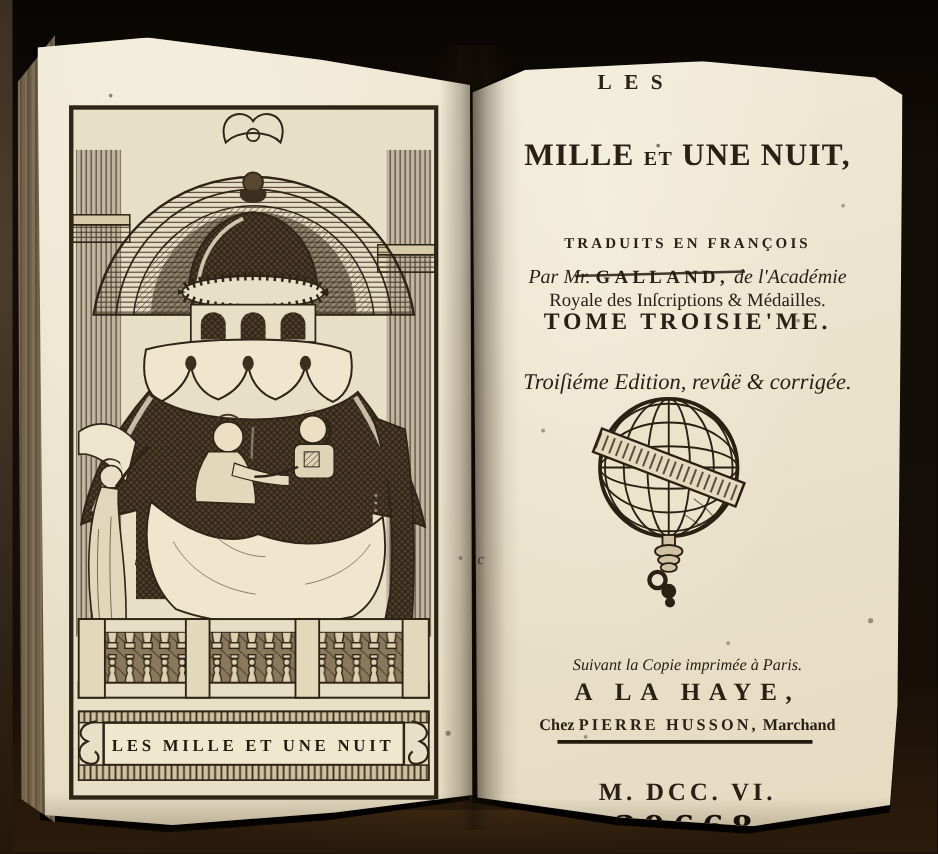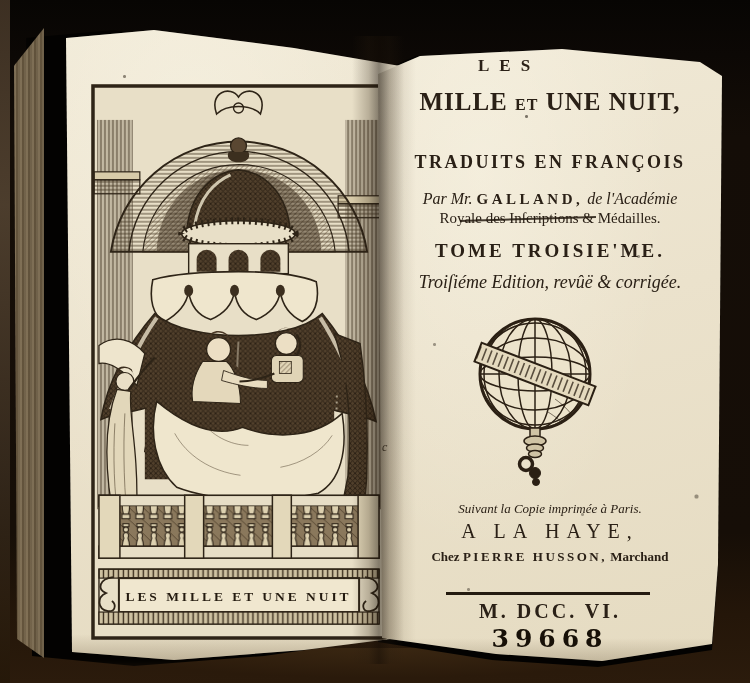--- a/index.html
+++ b/index.html
@@ -27,57 +27,57 @@
     clip-path:polygon(0 6%,100% 0,100% 100%,10% 97%);opacity:.9;}
   .stack-right{left:700px;top:58px;width:30px;height:600px;
     background:repeating-linear-gradient(90deg,#54432c 0 2px,#2e2212 2px 5px,#463télé622 5px 6px),
                linear-gradient(90deg,#54432c,#241708);
     clip-path:polygon(0 0,80% 2%,100% 10%,92% 100%,0 96%);opacity:.95;}
   
   .page{background:
       radial-gradient(ellipse at 30% 20%,rgba(255,252,240,.35) 0%,transparent 55%),
       linear-gradient(165deg,#f0e9d6 0%,#ebe2cc 45%,#e5dbc1 100%);}
   .page-left{left:28px;top:26px;width:422px;height:636px;
-    clip-path:polygon(2px 12px,90px 4px,230px 22px,348px 42px,350px 610px,240px 624px,110px 634px,8px 626px);margin-left:36px;}
+    clip-path:polygon(2px 12px,90px 4px,230px 22px,348px 42px,350px 610px,240px 624px,110px 634px,8px 626px);}
   .page-right{left:376px;top:44px;width:348px;height:622px;
     clip-path:polygon(2px 30px,44px 12px,186px 5px,324px 18px,346px 32px,342px 520px,336px 600px,226px 617px,120px 610px,6px 594px);}
   .shade-left-inner{right:0;top:0;width:46px;height:100%;
     background:linear-gradient(90deg,transparent,rgba(74,58,34,.30));}
   .shade-right-inner{left:0;top:0;width:40px;height:100%;
     background:linear-gradient(270deg,transparent,rgba(74,58,34,.28));}
   .shade-page-bottom{left:0;bottom:0;width:100%;height:28px;
     background:linear-gradient(0deg,rgba(90,72,45,.30),transparent);}
   .gutter{left:352px;top:36px;width:52px;height:628px;pointer-events:none;
     background:linear-gradient(90deg,rgba(43,30,15,0) 0%,rgba(43,30,15,.25) 32%,rgba(22,14,6,.48) 52%,rgba(43,30,15,.22) 72%,rgba(43,30,15,0) 100%);}
   
   .specks{width:1px;height:1px;background:transparent;border-radius:50%;}
   .specks-l{left:0;top:0;box-shadow:60px 50px 0 1px rgba(40,30,18,.5),320px 120px 0 1px rgba(40,30,18,.45),
     340px 420px 0 1px rgba(40,30,18,.4),50px 600px 0 1px rgba(40,30,18,.4),330px 560px 0 1.5px rgba(40,30,18,.45);}
   .specks-r{left:0;top:0;box-shadow:150px 72px 0 1px rgba(30,22,12,.55),262px 212px 0 1px rgba(30,22,12,.4),
     58px 300px 0 1px rgba(30,22,12,.4),298px 120px 0 1px rgba(30,22,12,.35),92px 545px 0 1px rgba(30,22,12,.4),
     206px 470px 0 1px rgba(30,22,12,.35),320px 452px 0 1.5px rgba(30,22,12,.4);}
   
   .ink{color:#2a2016;}
-  .ctr{left:18px;width:312px;text-align:center;white-space:nowrap;}
+  .ctr{left:18px;width:312px;text-align:center;white-space:nowrap;margin-top:23px;}
   .shelf-number{left:38px;top:8px;font-size:31px;font-weight:bold;letter-spacing:3px;color:#171007;
     font-family:"DejaVu Serif",serif;}
   .t-les{left:102px;top:12px;font-size:17px;letter-spacing:10px;font-weight:bold;}
   .t-main{top:44px;font-size:25px;font-weight:bold;letter-spacing:1px;}
   .t-main .sm{font-size:16px;font-weight:bold;letter-spacing:1px;}
   .t-contes{top:84px;font-size:16px;font-weight:bold;letter-spacing:5px;}
-  .t-trad{top:108px;font-size:18px;font-weight:bold;letter-spacing:2.5px;}
+  .t-trad{top:120px;font-size:12px;font-weight:bold;letter-spacing:2.5px;}
   .t-par{top:146px;font-size:16px;}
   .t-par .it{font-style:italic;}
   .t-par .caps{letter-spacing:3.5px;font-size:15px;font-weight:bold;}
   .t-royale{top:166px;font-size:15px;}
   .strike{left:84px;top:174px;width:136px;height:2px;background:#241b10;transform:rotate(-1.6deg);opacity:.85;}
-  .t-tome{top:196px;font-size:19px;font-weight:bold;letter-spacing:3px;}
+  .t-tome{top:180px;font-size:19px;font-weight:bold;letter-spacing:3px;}
   .t-edition{top:228px;font-size:18px;font-style:italic;}
   .t-suivant{top:457px;font-size:13px;font-style:italic;}
-  .t-haye{top:476px;font-size:20px;font-weight:normal;letter-spacing:7px;}
+  .t-haye{top:476px;font-size:20px;font-weight:bold;letter-spacing:7px;}
   .t-chez{top:505px;font-size:13px;font-weight:bold;}
   .t-chez .caps{letter-spacing:2.5px;}
   .t-libraire{top:525px;font-size:15px;}
   .imprint-rule{left:70px;top:548px;width:204px;height:2.5px;background:#241b10;}
   .t-date{top:556px;font-size:20px;font-weight:bold;letter-spacing:3px;}
   .t-accession{top:580px;font-size:25px;font-weight:bold;letter-spacing:6px;color:#171007;
     font-family:"DejaVu Serif",serif;}
   .gutter-mark{left:6px;top:396px;font-size:12px;font-style:italic;color:rgba(42,32,22,.8);}
   
   .engraving{left:27px;top:58px;width:296px;height:556px;}

